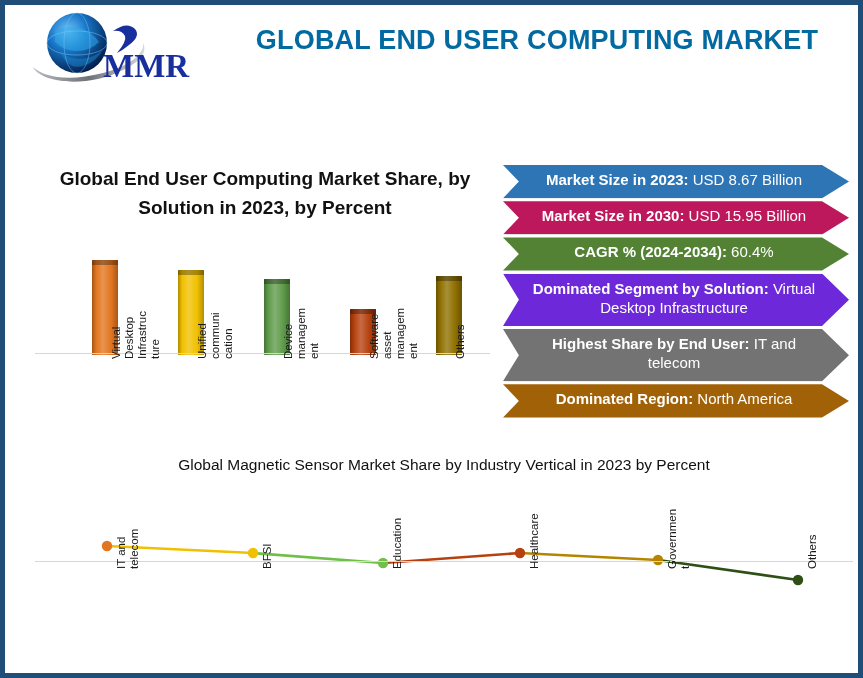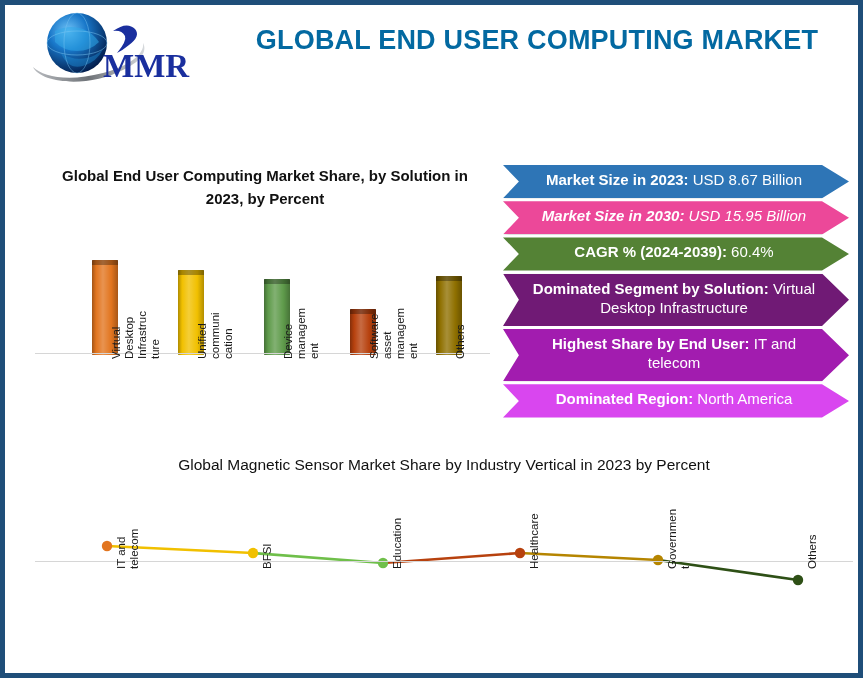--- a/index.html
+++ b/index.html
@@ -39,21 +39,21 @@
     font-family:"Liberation Sans", sans-serif;
   }
 
   
   #bar-chart{
     position:absolute;left:18px;top:150px;width:462px;height:290px;
   }
   #bar-title{
     position:absolute;left:10px;top:10px;width:440px;
     text-align:center;
-    font-size:15px;font-weight:bold;color:#111;
+    font-size:19px;font-weight:bold;color:#111;
     line-height:1.5;
   }
   #bar-plot{
     position:absolute;left:10px;top:78px;width:440px;height:122px;
   }
   #bar-axis{
     position:absolute;left:0px;top:198px;width:455px;height:1px;
     background:#d6d6d6;
   }
   .bar{
@@ -97,25 +97,25 @@
     padding:5px 30px 9px 26px;
     font-size:15px;
     line-height:1.28;
     clip-path:polygon(0 0, 92.2% 0, 100% 50%, 92.2% 100%, 0 100%,
                       4.6% 50%);
     filter:drop-shadow(2px 2px 2px rgba(0,0,0,.33));
   }
   .ribbon .lbl{font-weight:bold;}
   .ribbon .val{font-weight:normal;}
   .r1{background:#2e75b6;min-height:30px;}
-  .r2{background:#ec4899;min-height:30px;font-style:italic;}
+  .r2{background:#be185d;min-height:30px;}
   .r3{background:#548235;min-height:30px;}
-  .r4{background:#701a75;min-height:48px;}
-  .r5{background:#a21caf;min-height:48px;}
-  .r6{background:#d946ef;min-height:30px;}
+  .r4{background:#6d28d9;min-height:48px;}
+  .r5{background:#737373;min-height:48px;}
+  .r6{background:#a16207;min-height:30px;}
 
   
   #line-chart{
     position:absolute;left:18px;top:444px;width:818px;height:210px;
   }
   #line-title{
     position:absolute;left:0;top:4px;width:818px;
     text-align:center;font-size:15.5px;font-weight:normal;color:#111;
     line-height:1.5;
   }
@@ -222,21 +222,21 @@
   <div id="ribbons">
     <div class="ribbon r1">
       <span><span class="lbl">Market Size in 2023:</span>
       <span class="val">USD 8.67 Billion</span></span>
     </div>
     <div class="ribbon r2">
       <span><span class="lbl">Market Size in 2030:</span>
       <span class="val">USD 15.95 Billion</span></span>
     </div>
     <div class="ribbon r3">
-      <span><span class="lbl">CAGR % (2024-2039):</span>
+      <span><span class="lbl">CAGR % (2024-2034):</span>
       <span class="val">60.4%</span></span>
     </div>
     <div class="ribbon r4">
       <span><span class="lbl">Dominated Segment by Solution:</span>
       <span class="val">Virtual Desktop Infrastructure</span></span>
     </div>
     <div class="ribbon r5">
       <span><span class="lbl">Highest Share by End User:</span>
       <span class="val">IT and telecom</span></span>
     </div>

